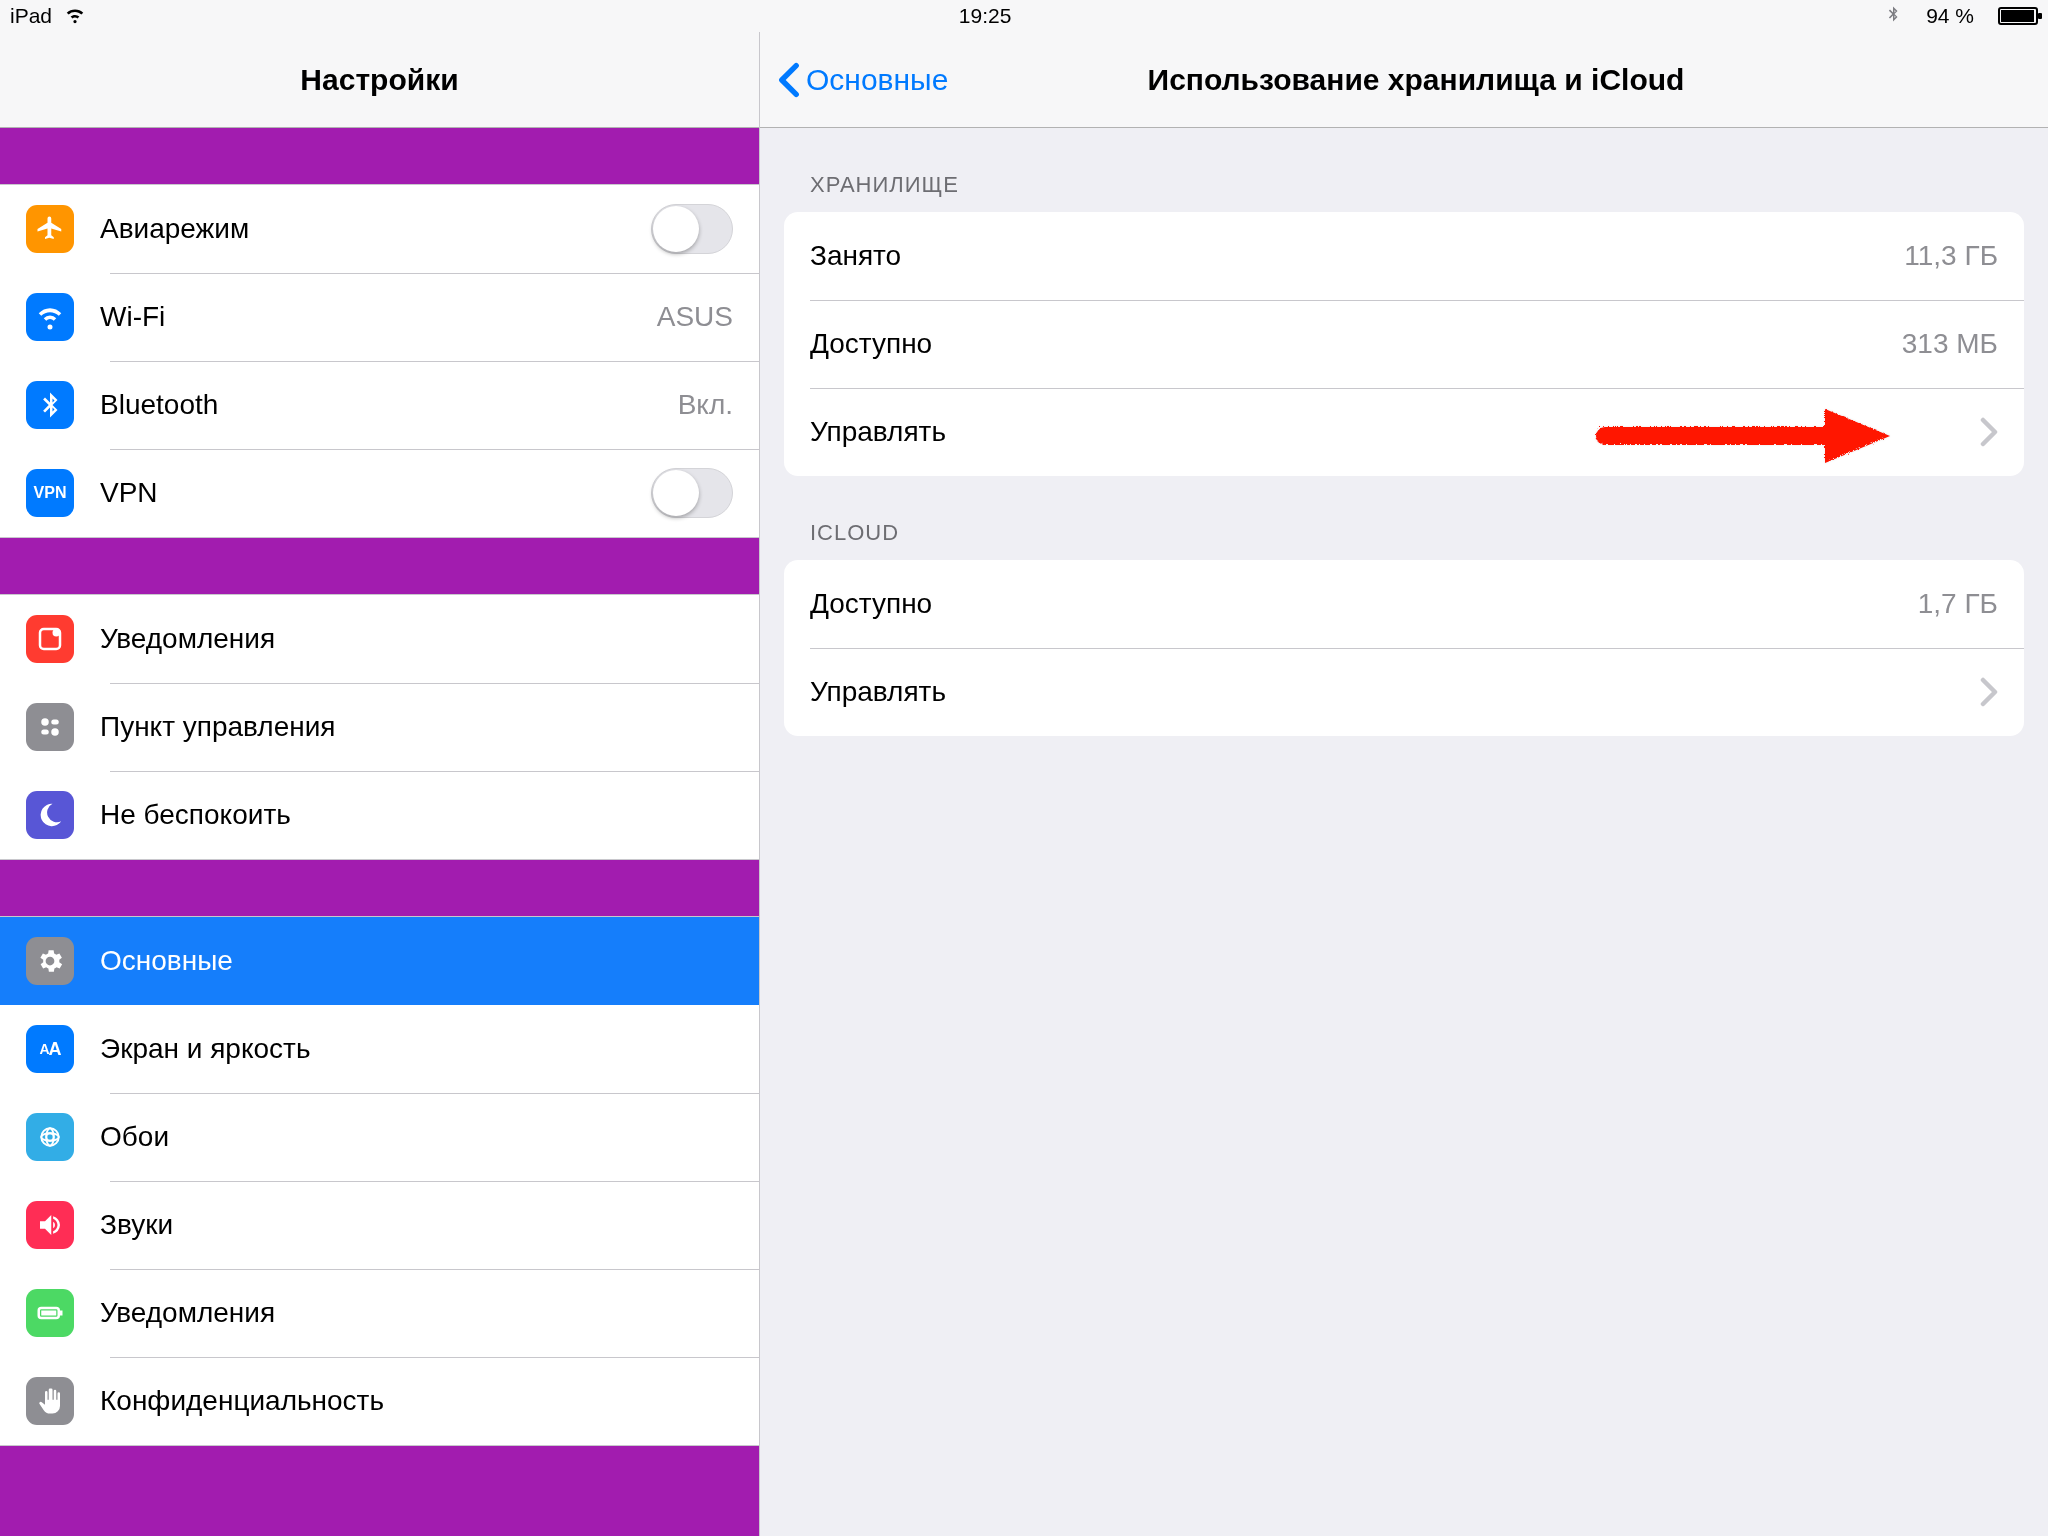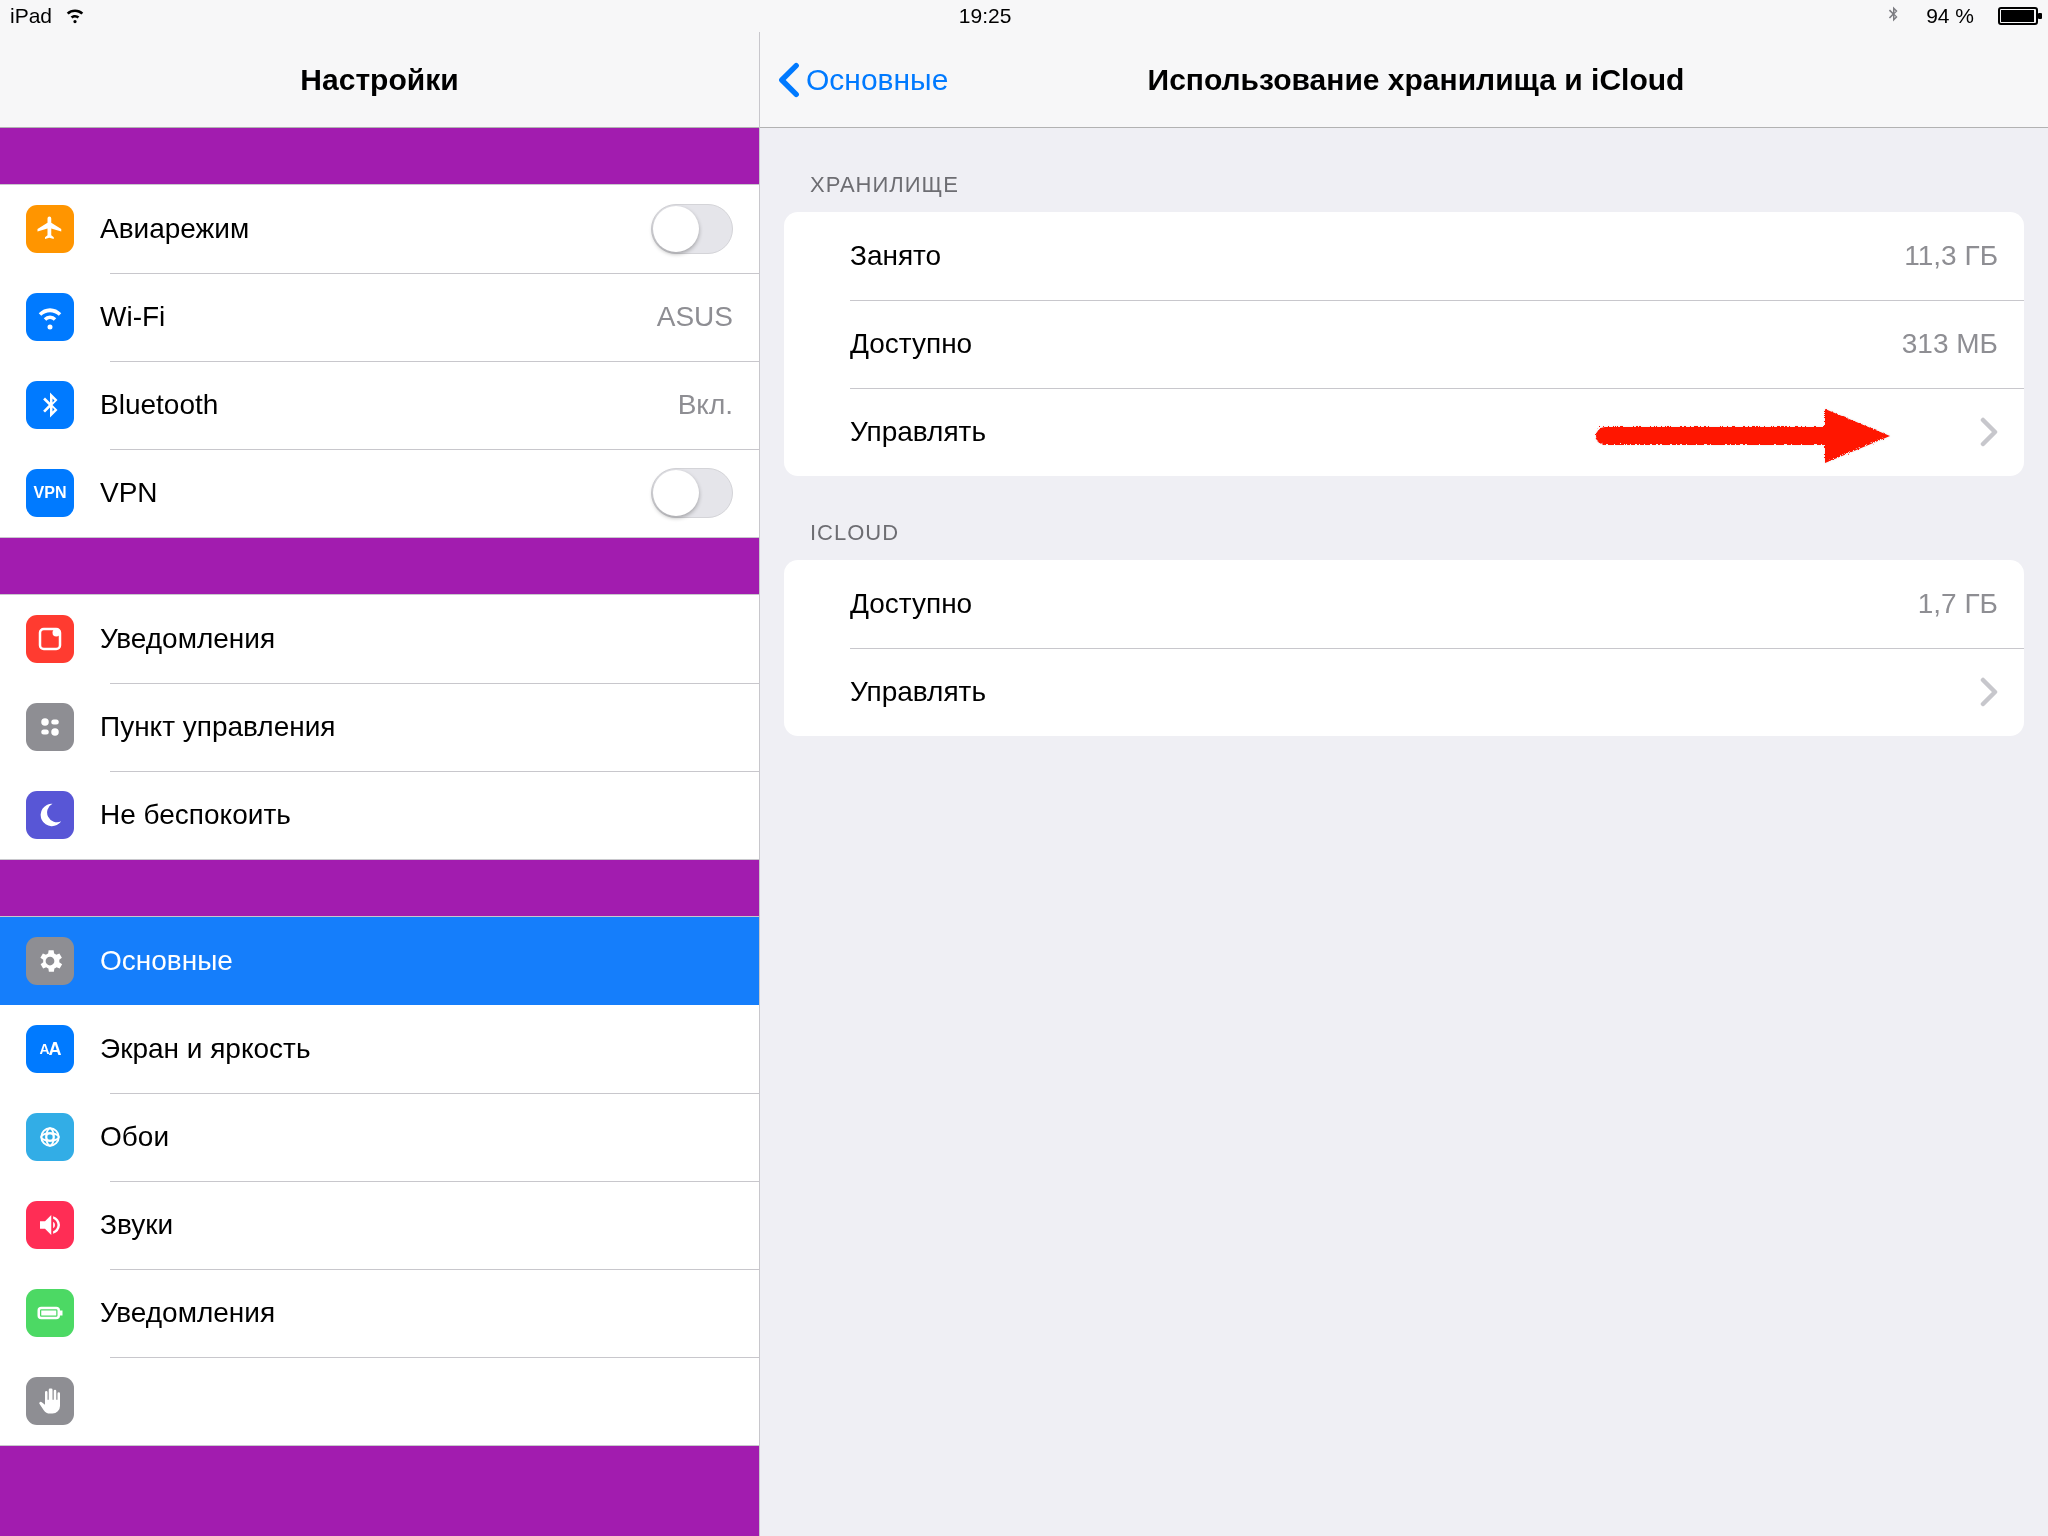--- a/index.html
+++ b/index.html
@@ -36,21 +36,21 @@
 .switch { width:82px; height:50px; border-radius:25px; background:#e5e5ea; position:relative; border:1px solid #d4d4d8;}
 .switch .knob { width:46px; height:46px; background:#fff; border-radius:50%; position:absolute; top:1px; left:1px; box-shadow:0 2px 4px rgba(0,0,0,0.3); }
 
 
 .detail { flex:1; background:#efeff4; display:flex; flex-direction:column; }
 .detail-header { height:96px; display:flex; align-items:center; justify-content:center; border-bottom:1px solid #b2b2b2; background:#f7f7f8; position:relative; }
 .detail-header h1 { font-size:30px; font-weight:700;margin-left:24px; }
 .back { position:absolute; left:18px; display:flex; align-items:center; color:#007aff; font-size:30px; gap:6px; }
 .chev-back { width:22px; height:36px; }
 .section-header { font-size:22px; color:#6d6d72; padding:44px 0 14px 50px; text-transform:uppercase; letter-spacing:1px;}
-.panel { margin:0 24px; background:#fff; border-radius:14px; overflow:hidden;padding-left:40px; }
+.panel { margin:0 24px; background:#fff; border-radius:14px; overflow:hidden; }
 .drow { display:flex; align-items:center; height:88px; padding:0 26px; position:relative; }
 .drow + .drow::before { content:""; position:absolute; left:26px; right:0; top:0; height:1px; background:#c8c7cc; }
 .dlabel { font-size:28px; flex:1; }
 .dvalue { font-size:28px; color:#8e8e93; }
 .chev { margin-left:16px; color:#c7c7cc; }
 .chev svg { width:18px; height:30px; display:block; }
 
 
 .red-arrow { position:absolute; pointer-events:none; filter:drop-shadow(0 0 1px rgba(0,0,0,0.1)); }
 
@@ -208,20 +208,21 @@
               </svg>
             </div>
           <span class="row-label">Уведомления</span>
         </div>
         <div class="row">
           <div class="icon bg-gray">
               <svg viewBox="0 0 24 24">
                 <path fill="#fff" d="M13 2a1 1 0 0 1 1 1v8h1V4a1 1 0 1 1 2 0v7h1V6a1 1 0 1 1 2 0v10a6 6 0 0 1-6 6h-2a6 6 0 0 1-5-2.7l-3.6-5.4A1.2 1.2 0 0 1 5.4 13l2.6 2V5a1 1 0 1 1 2 0v6h1V3a1 1 0 0 1 1-1z"></path>
               </svg>
             </div>
+          <span class="row-label">Конфиденциальность</span>
         </div>
       </div>
     </div>
 
     <div class="detail">
       <div class="detail-header">
         <div class="back">
           <svg class="chev-back" viewBox="0 0 12 20">
               <polyline points="10,2 2,10 10,18" fill="none" stroke="#007aff" stroke-width="3" stroke-linecap="round" stroke-linejoin="round"></polyline>
             </svg>

